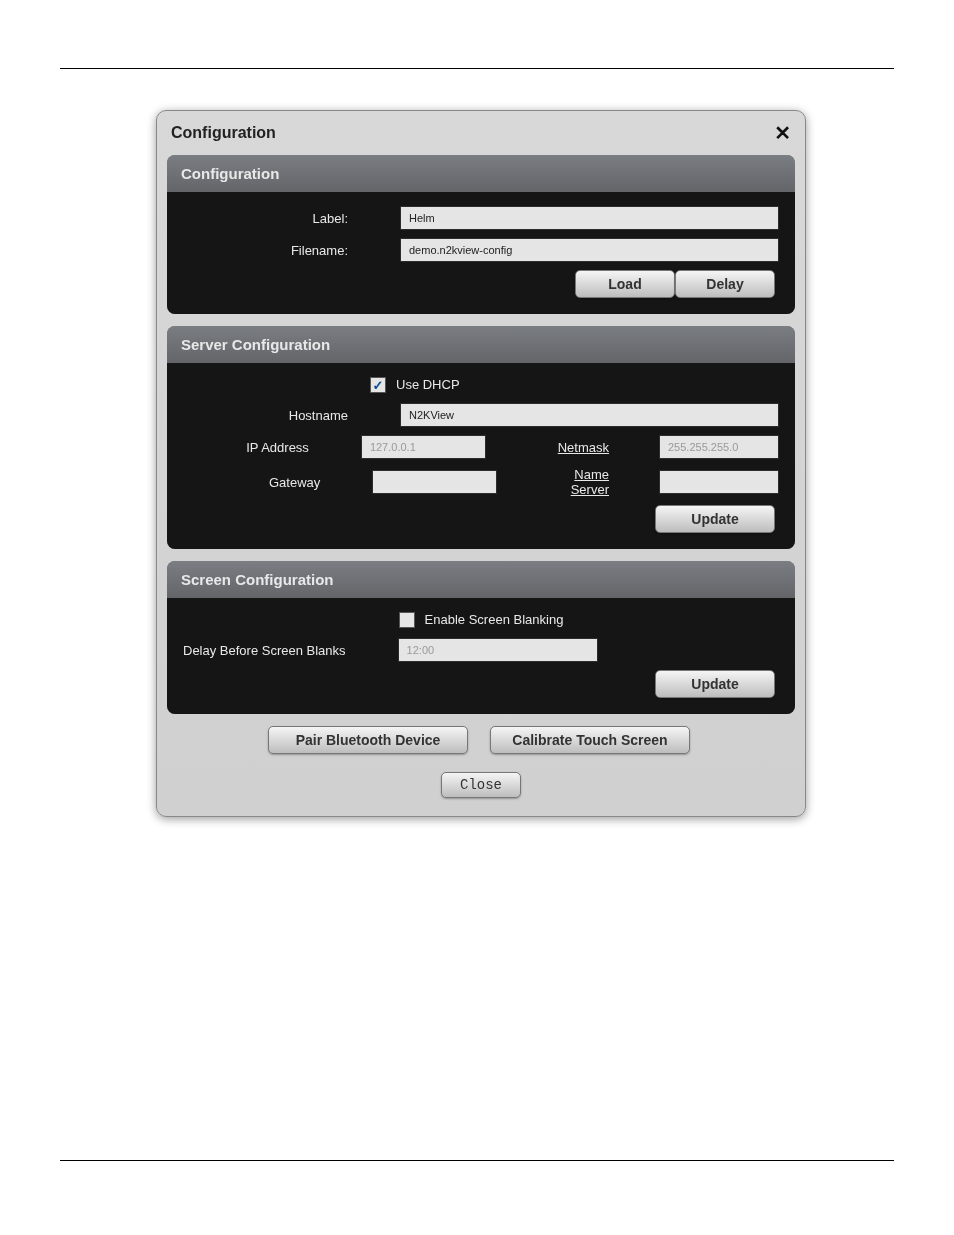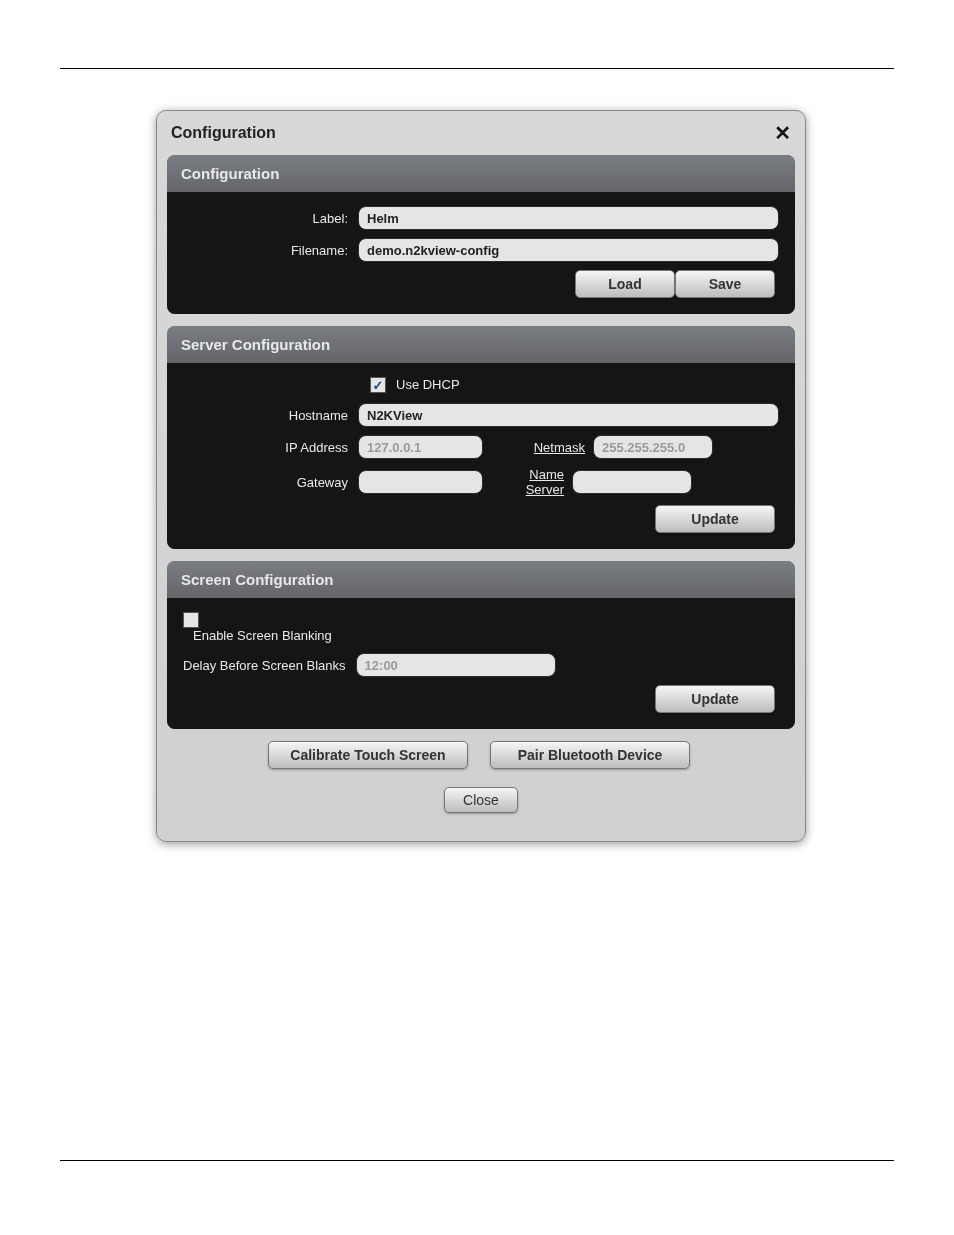--- a/index.html
+++ b/index.html
@@ -14,21 +14,21 @@
   .hr-bot { position:absolute; top:1160px; left:60px; width:834px; height:1px; background:#000; }
 
   .dialog {
     position:absolute;
     top:110px; left:156px;
     width:650px;
     background:linear-gradient(#d8d8d8,#d0d0d0);
     border:1px solid #888;
     border-radius:10px;
     box-shadow:0 2px 10px rgba(0,0,0,0.4);
-    padding:6px 8px 28px 8px;
+    padding:6px 8px 18px 8px;
   }
   .dialog-title-row {
     display:flex; align-items:center; justify-content:space-between;
     padding:4px 6px 10px 6px;
   }
   .dialog-title { font-weight:bold; color:#222; font-size:16px; }
   .close-x { font-weight:bold; font-size:20px; color:#111; cursor:pointer; }
 
   .section {
     background:#6f7277;
@@ -42,45 +42,44 @@
     font-size:15px;
     padding:10px 14px;
     background:linear-gradient(#7a7d82,#636569);
   }
   .section-body {
     background:#161515;
     margin:0;
     padding:14px 16px 16px 16px;
   }
 
-  .row { display:flex; align-items:center; margin-bottom:8px; }
+  .row { display:flex; align-items:center; margin-bottom:8px;gap:42px; }
   .row:last-child{ margin-bottom:0; }
   .lbl {
     color:#e8e8e8;
     font-size:13px;
     width:175px;
     text-align:right;
     padding-right:10px;
   }
   .lbl-mid {
     color:#e8e8e8;
     font-size:13px;
     padding:0 8px 0 14px;
     text-align:right;
     text-decoration:underline;
   }
   .txt {
     background:#e5e5e5;
     border:1px solid #2c2c2c;
     height:24px;
     padding:2px 8px;
-    font-size:13px;
+    font-size:11px;
     color:#222;
-    border-radius:8px;
-    font-weight:bold;
+    border-radius:0;
   }
   .txt.dim { color:#9a9a9a; }
   .txt-full { flex:1; }
   .txt-sm { width:110px; }
   .chk {
     width:16px; height:16px;
     background:#e5e5e5;
     border:1px solid #555;
     display:inline-flex; align-items:center; justify-content:center;
     font-size:13px; font-weight:bold; color:#1a1a1a;
@@ -99,21 +98,21 @@
     font-weight:bold;
     color:#333;
     cursor:pointer;
     display:inline-flex; align-items:center; justify-content:center;
     box-shadow:0 1px 2px rgba(0,0,0,0.3);
   }
   .btn.wider { min-width:200px; }
   .btn.small { min-width:70px; height:26px; font-weight:normal; }
   .btn-row { display:flex; justify-content:flex-end; margin-top:8px; padding-right:4px;}
   .btn-row.center { justify-content:center; gap:22px; }
-  .center-row { display:flex; justify-content:center; margin-top:18px; }
+  .center-row { display:flex; justify-content:center; margin-top:18px;font-family:Liberation Mono, monospace; }
 
   .chk-row { display:flex; margin-bottom:10px; }
   .chk-indent { width:187px; }
 </style>
 </head>
 <body>
 
 <div class="hr-top"></div>
 <div class="hr-bot"></div>
 
@@ -130,21 +129,21 @@
       <div class="row">
         <div class="lbl">Label:</div>
         <input class="txt txt-full" value="Helm" style="">
       </div>
       <div class="row">
         <div class="lbl">Filename:</div>
         <input class="txt txt-full" value="demo.n2kview-config" style="">
       </div>
       <div class="btn-row">
         <div class="btn">Load</div>
-        <div class="btn">Save</div>
+        <div class="btn">Delay</div>
       </div>
     </div>
   </div>
 
   <div class="section">
     <div class="section-header">Server Configuration</div>
     <div class="section-body">
       <div class="chk-row">
         <div class="chk-indent"></div>
         <span class="chk checked"></span>
@@ -168,36 +167,36 @@
       </div>
       <div class="btn-row">
         <div class="btn" style="min-width:120px">Update</div>
       </div>
     </div>
   </div>
 
   <div class="section">
     <div class="section-header">Screen Configuration</div>
     <div class="section-body">
-      <div class="chk-row" style="justify-content:center;flex-direction:column;">
+      <div class="chk-row" style="justify-content:center;">
         <span class="chk"></span>
         <span class="chk-label">Enable Screen Blanking</span>
       </div>
       <div class="row" style="">
         <div style="color:#e8e8e8;font-size:13px;padding-right:10px;">Delay Before Screen Blanks</div>
         <input class="txt dim" style="width: 200px;" value="12:00">
       </div>
       <div class="btn-row">
         <div class="btn" style="min-width:120px">Update</div>
       </div>
     </div>
   </div>
 
   <div class="btn-row center" style="margin-top:4px;">
+    <div class="btn wider">Pair Bluetooth Device</div>
     <div class="btn wider">Calibrate Touch Screen</div>
-    <div class="btn wider">Pair Bluetooth Device</div>
   </div>
 
   <div class="center-row">
     <div class="btn small">Close</div>
   </div>
 
 </div>
 
 </body></html>

